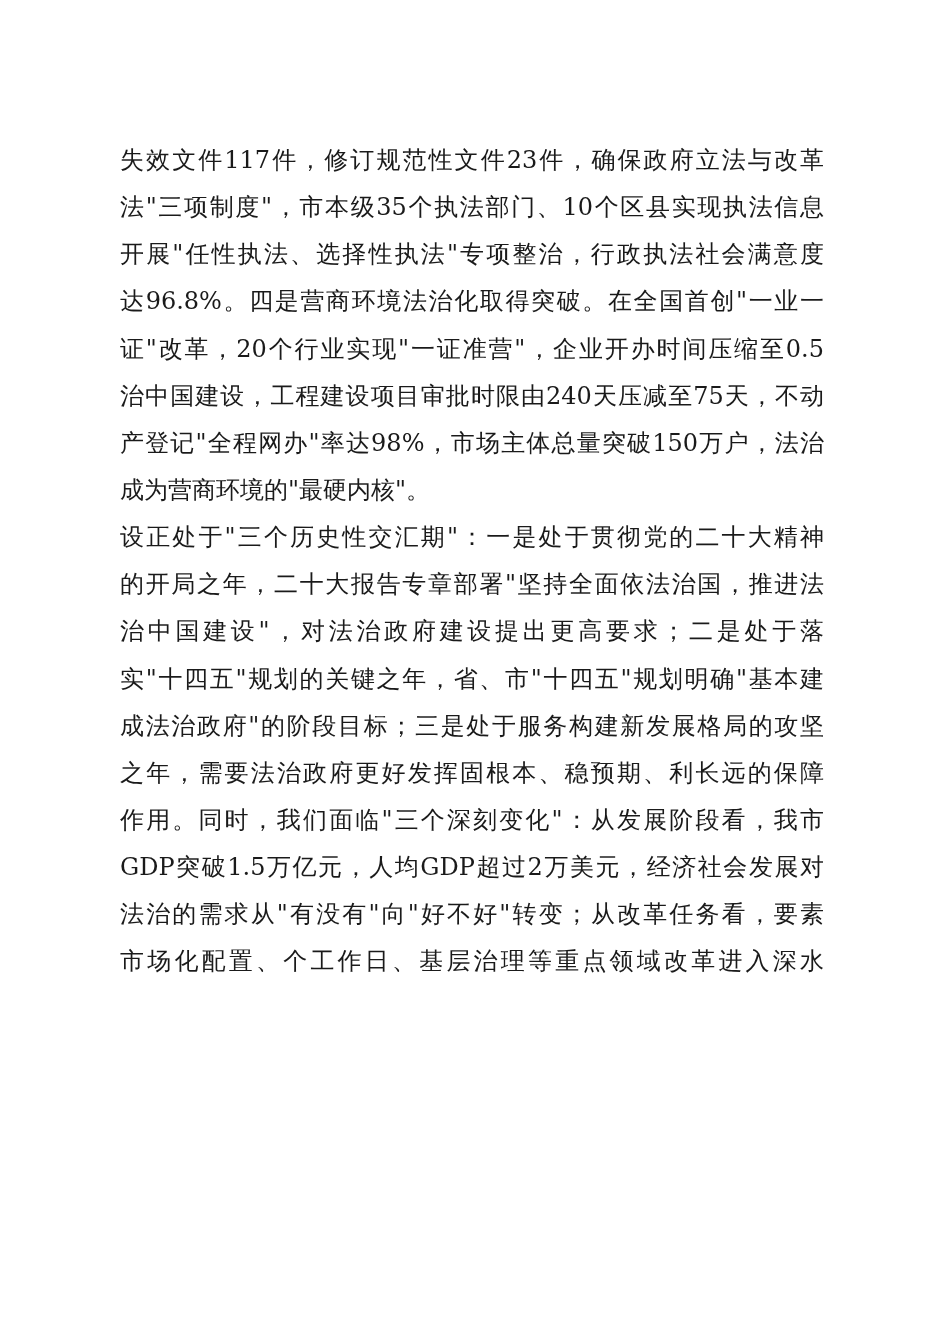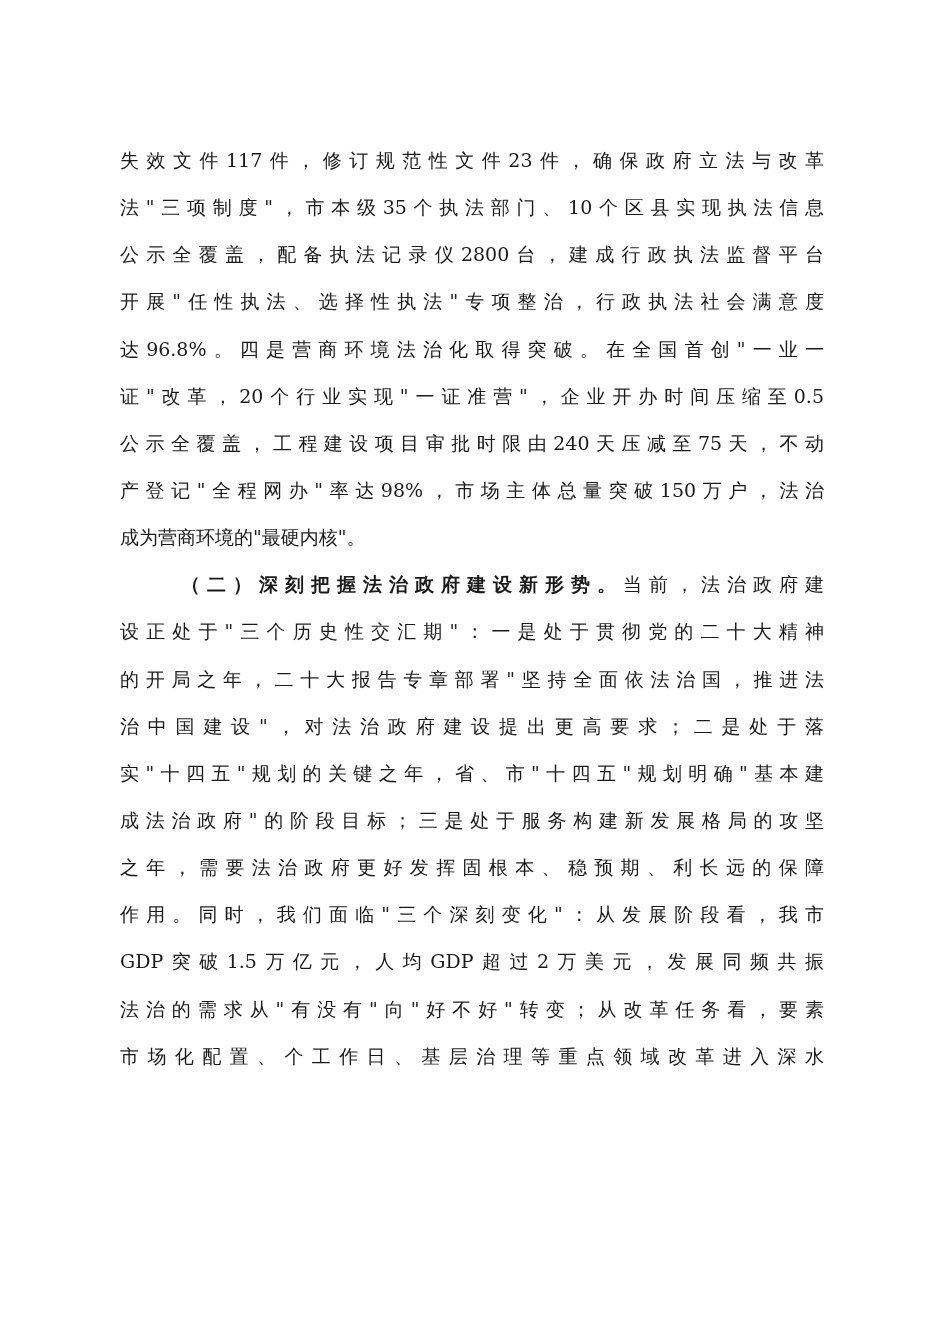--- a/index.html
+++ b/index.html
@@ -3,21 +3,21 @@
 <meta charset="utf-8">
 <style>
   html, body { margin: 0; padding: 0; background: #ffffff; }
   body { width: 950px; height: 1344px; position: relative; overflow: hidden; }
   .page {
     position: absolute;
     left: 120px;
     top: 137px;
     width: 704px;
     font-family: "DejaVu Serif", "Liberation Serif", serif;
-    font-size: 19px;
+    font-size: 24px;
     color: #1a1a1a;
   }
   .line {
     height: 47.15px;
     line-height: 47.15px;
     white-space: nowrap;
     text-align: justify;
     text-align-last: justify;
     display: block;
   }
@@ -25,34 +25,32 @@
   .line.indent { padding-left: 61px; }
   .heading { font-weight: bold; }
 </style>
 </head>
 <body>
 
 <div class="page">
   <div>
     <span class="line">失效文件117件，修订规范性文件23件，确保政府立法与改革</span>
     <span class="line">法"三项制度"，市本级35个执法部门、10个区县实现执法信息</span>
-    <span class="line">公示全覆盖，配备执法记录仪2800台，建成行政执法监督平台</span>
     <span class="line">开展"任性执法、选择性执法"专项整治，行政执法社会满意度</span>
     <span class="line">达96.8%。四是营商环境法治化取得突破。在全国首创"一业一</span>
     <span class="line">证"改革，20个行业实现"一证准营"，企业开办时间压缩至0.5</span>
-    <span class="line">公示全覆盖，工程建设项目审批时限由240天压减至75天，不动</span>
+    <span class="line">治中国建设，工程建设项目审批时限由240天压减至75天，不动</span>
     <span class="line">产登记"全程网办"率达98%，市场主体总量突破150万户，法治</span>
     <span class="line last">成为营商环境的"最硬内核"。</span>
   </div>
   <div>
-    <div class="line indent"><span class="heading">（二）深刻把握法治政府建设新形势。</span><span>当前，法治政府建</span></div>
     <span class="line">设正处于"三个历史性交汇期"：一是处于贯彻党的二十大精神</span>
     <span class="line">的开局之年，二十大报告专章部署"坚持全面依法治国，推进法</span>
     <span class="line">治中国建设"，对法治政府建设提出更高要求；二是处于落</span>
     <span class="line">实"十四五"规划的关键之年，省、市"十四五"规划明确"基本建</span>
     <span class="line">成法治政府"的阶段目标；三是处于服务构建新发展格局的攻坚</span>
     <span class="line">之年，需要法治政府更好发挥固根本、稳预期、利长远的保障</span>
     <span class="line">作用。同时，我们面临"三个深刻变化"：从发展阶段看，我市</span>
-    <span class="line">GDP突破1.5万亿元，人均GDP超过2万美元，发展同频共振</span>
+    <span class="line">GDP突破1.5万亿元，人均GDP超过2万美元，经济社会发展对</span>
     <span class="line">法治的需求从"有没有"向"好不好"转变；从改革任务看，要素</span>
     <span class="line">市场化配置、个工作日、基层治理等重点领域改革进入深水</span>
   </div>
 </div>
 
 </body></html>

